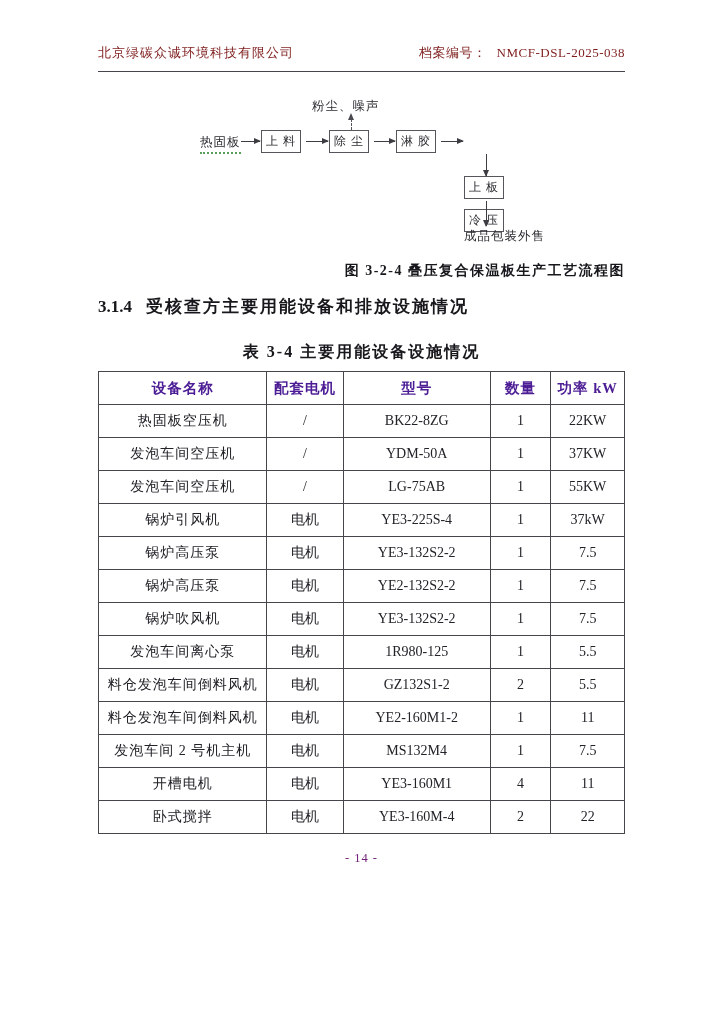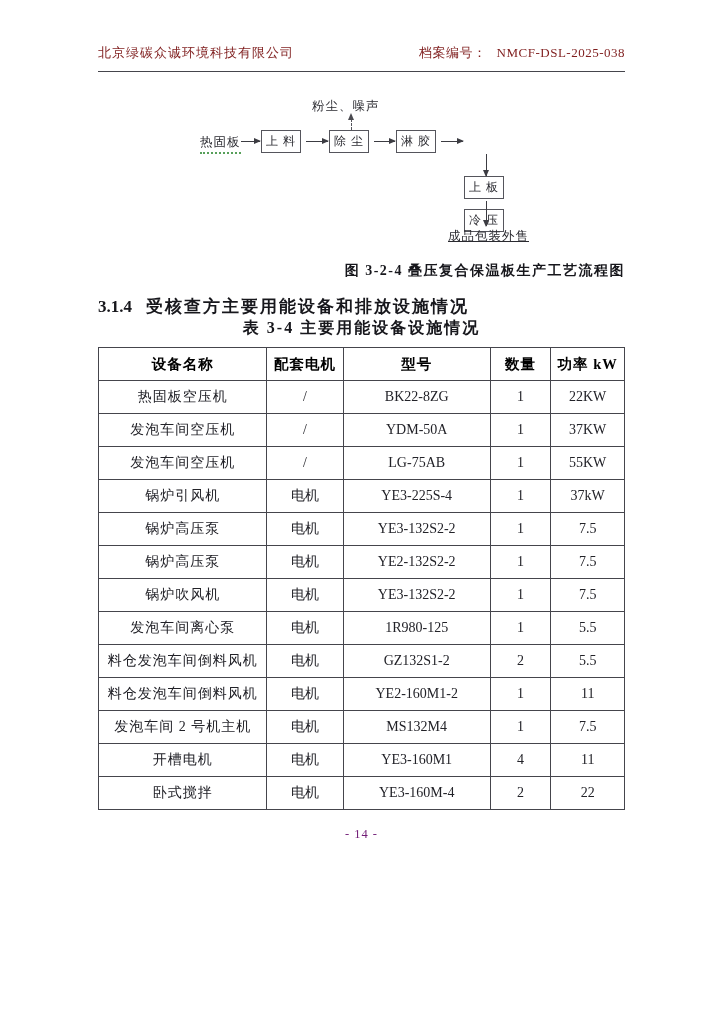--- a/index.html
+++ b/index.html
@@ -56,31 +56,31 @@
   .sec-heading .sec-num { margin-right:14px; letter-spacing:0; }
   .sec-heading .sec-title { letter-spacing:2px; }
 
   .para {
     margin-top:8px; font-size:16px; line-height:36px;
     text-indent:2em; letter-spacing:1.8px;
     text-align:justify; text-justify:inter-ideograph; color:#26262c;
   }
 
   .tbl-caption {
-    margin-top:0; margin-bottom:8px; text-align:center; font-weight:bold;
+    margin-top:24px; margin-bottom:8px; text-align:center; font-weight:bold;
     font-size:16px; letter-spacing:2px; color:#17171c;
   }
 
   
   table { width:100%; border-collapse:collapse; table-layout:fixed; }
   th, td {
     border:1px solid #45454c; text-align:center; vertical-align:middle;
     height:33px; font-size:14px; padding:2px 3px; color:#222228;
   }
-  th { font-weight:bold; font-size:14.5px; letter-spacing:1px; color:#000000; }
+  th { font-weight:bold; font-size:14.5px; letter-spacing:1px; color:#4c1d95; }
   td.cell-name { letter-spacing:1px; }
 
   
   .footer { margin-top:17px; text-align:center; font-size:12.5px; color:#701a75; letter-spacing:1px; }
 </style>
 </head>
 <body>
 
 <div class="page">
 
@@ -106,21 +106,21 @@
 
     <div class="fc-box" style="left:298px; top:36px;">淋 胶</div>
     <div class="fc-arrow-r" style="left:343px; top:47px; width:22px;"></div>
 
     <div class="fc-box" style="left:366px; top:36px;margin-top:46px;">上 板</div>
     <div class="fc-arrow-d" style="left:388px; top:60px; height:22px;"></div>
 
     <div class="fc-box" style="left:366px; top:83px;margin-top:32px;">冷 压</div>
     <div class="fc-arrow-d" style="left:388px; top:107px; height:25px;"></div>
 
-    <span class="fc-label" style="left:350px; top:134px;text-decoration:underline;">成品包装外售</span>
+    <span class="fc-label" style="left:366px; top:134px;">成品包装外售</span>
   </div>
 
   <div class="fig-caption">图 3-2-4 叠压复合保温板生产工艺流程图</div>
 
   <div class="sec-heading">
     <span class="sec-num">3.1.4</span><span class="sec-title">受核查方主要用能设备和排放设施情况</span>
   </div>
 
 
   <div class="tbl-caption">表 3-4  主要用能设备设施情况</div>

